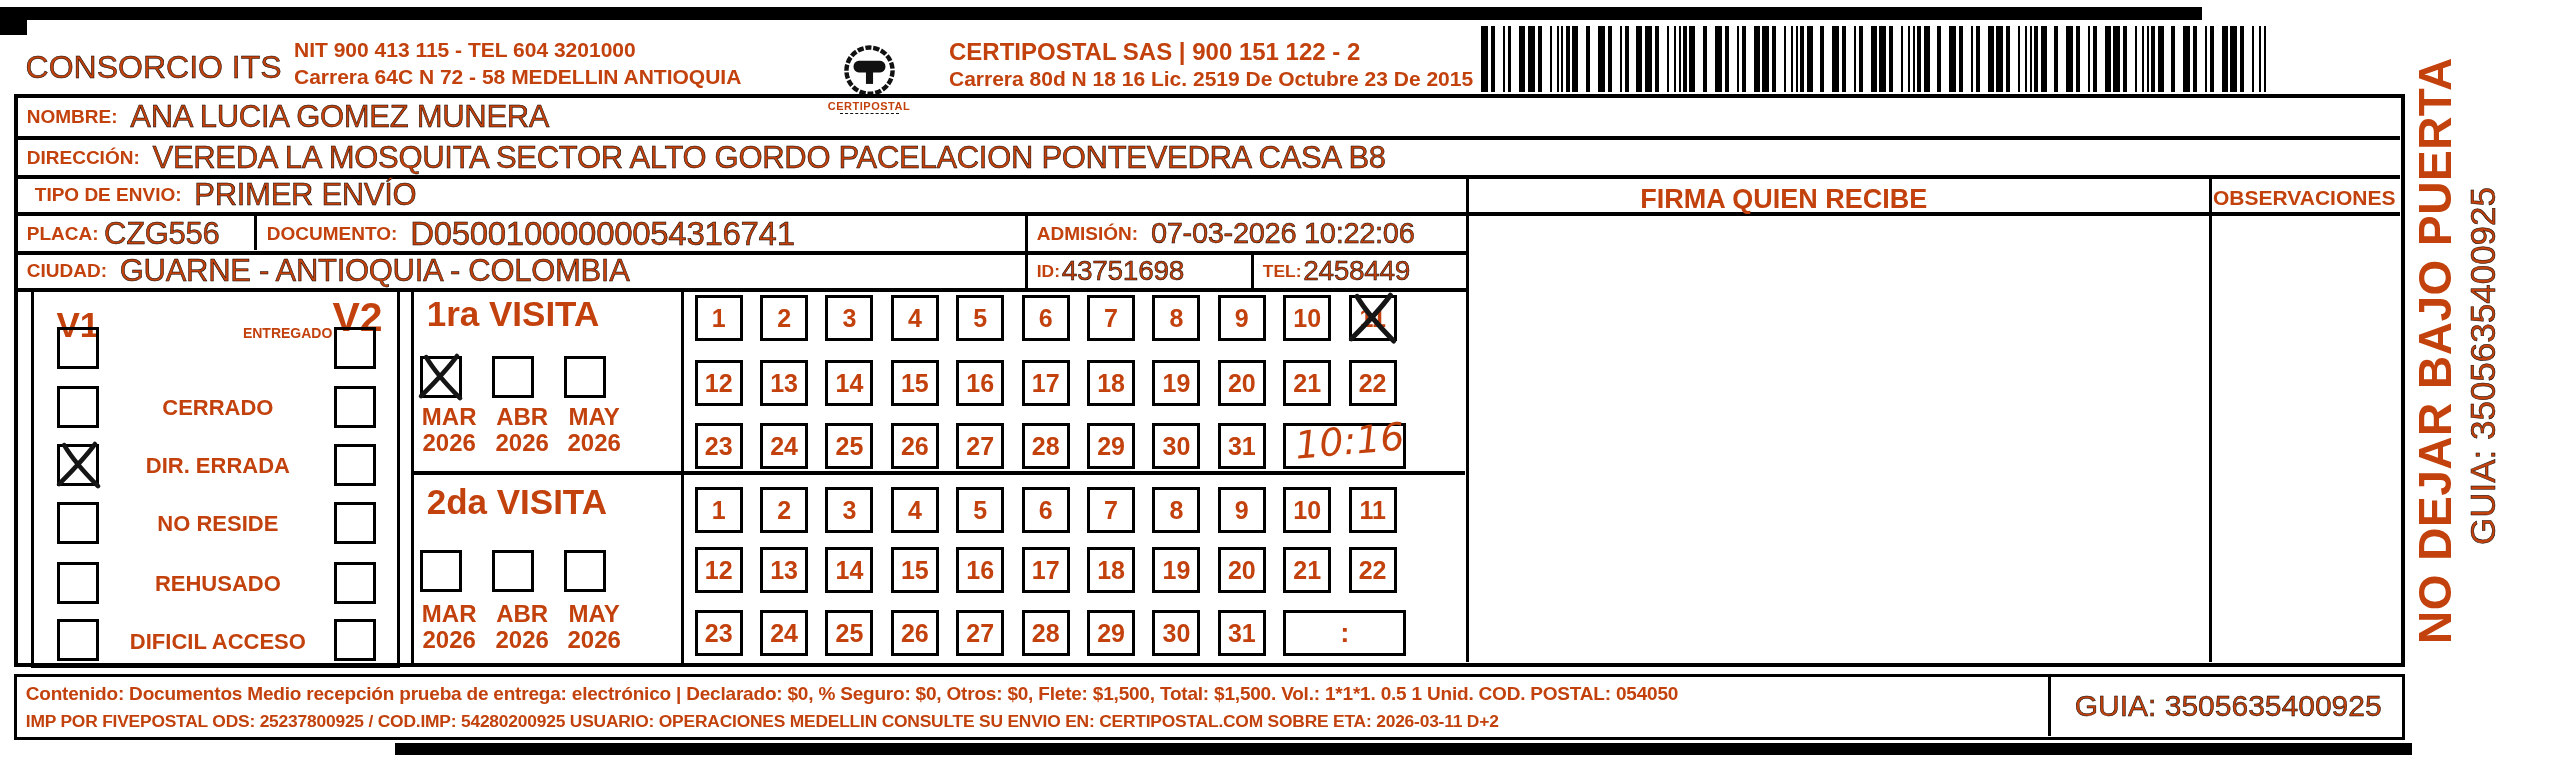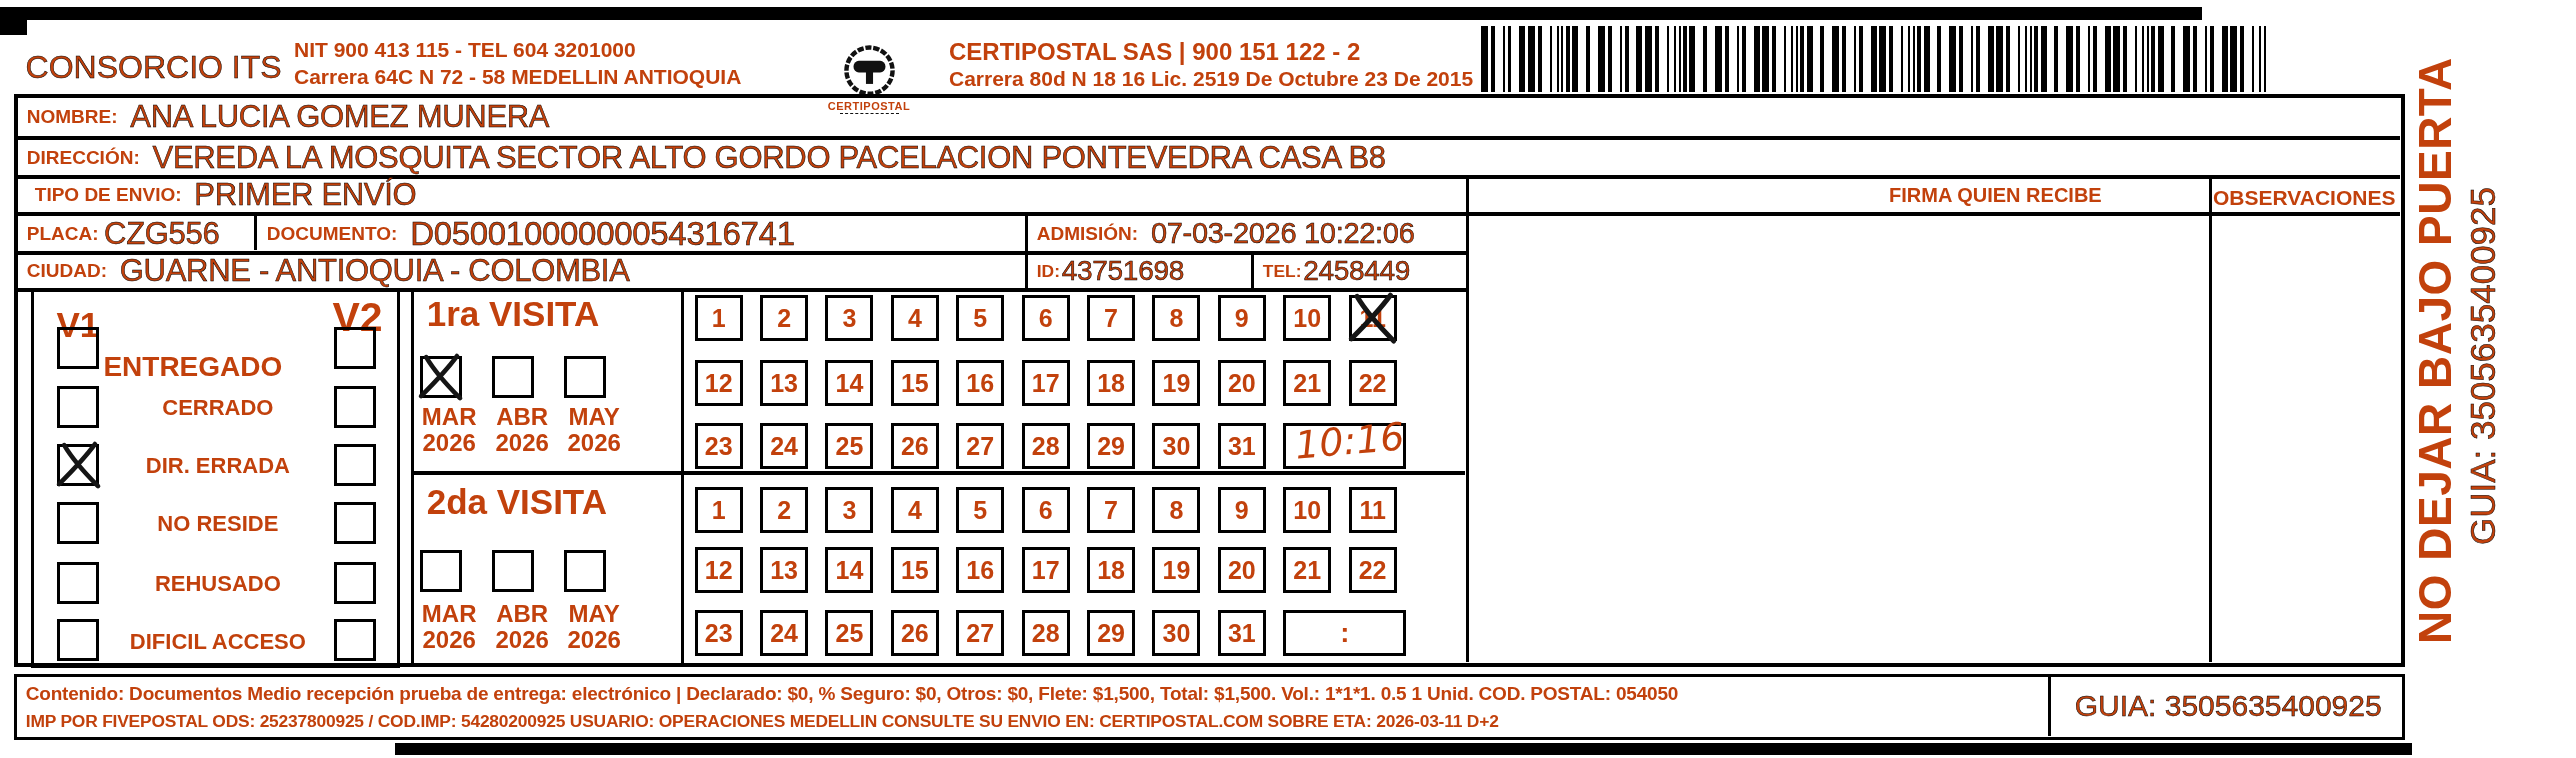--- a/index.html
+++ b/index.html
@@ -171,21 +171,21 @@
 
     <div class="cell" style="left:0;top:42px;width:1829px;height:35px">
       <span class="lbl">DIRECCIÓN:</span>
       <span class="val">VEREDA LA MOSQUITA SECTOR ALTO GORDO PACELACION PONTEVEDRA CASA B8</span>
     </div>
 
     <div class="cell" style="left:8px;top:80px;width:1448px;height:34px">
       <span class="lbl">TIPO DE ENVIO:</span>
       <span class="val">PRIMER ENVÍO</span>
     </div>
-    <div class="abs bold" style="left:1448px;top:86px;width:636px;text-align:right;font-size:20px">FIRMA QUIEN RECIBE</div>
+    <div class="abs bold" style="left:1448px;top:86px;width:636px;text-align:center;font-size:27px">FIRMA QUIEN RECIBE</div>
     <div class="abs bold" style="left:2191px;top:88px;width:191px;text-align:center;font-size:21px">OBSERVACIONES</div>
     <div style="position:absolute;left:1451px;top:118px;width:740px;height:446px"></div>
     <div style="position:absolute;left:2195px;top:118px;width:187px;height:446px"></div>
 
     <div class="cell" style="left:0;top:118px;width:236px;height:35px">
       <span class="lbl" style="margin-right:5.5px">PLACA:</span>
       <span class="val">CZG556</span>
     </div>
     <div class="cell" style="left:240px;top:118px;width:767px;height:35px">
       <span class="lbl">DOCUMENTO:</span>
@@ -212,21 +212,21 @@
     <div class="line" style="left:393px;top:190px;width:3.7px;height:379px"></div>
     <div class="line" style="left:663px;top:190px;width:3.7px;height:379px"></div>
     <div class="line" style="left:393px;top:373px;width:1054px;height:3.7px"></div>
 
     <div class="abs" style="left:13.7px;top:191px;width:369px;height:379px;border:3.7px solid #000;box-sizing:border-box">
       <div class="abs bold" style="left:22px;top:13px;font-size:35px">V1</div>
       <div class="abs bold" style="left:298px;top:1.8px;font-size:41px">V2</div>
 
       <div class="cb" style="left:23px;top:35px" data-checked="false"></div>
       <div class="cb" style="left:300px;top:35px" data-checked="false"></div>
-      <div class="abs bold" style="left:69px;top:59px;width:229px;text-align:left;font-size:28px">ENTREGADO</div>
+      <div class="abs bold" style="left:69px;top:33px;width:229px;text-align:right;font-size:14px">ENTREGADO</div>
 
       <div class="cb" style="left:23px;top:94px" data-checked="false"></div>
       <div class="cb" style="left:300px;top:94px" data-checked="false"></div>
       <div class="abs bold" style="left:69px;top:103px;width:229px;text-align:center;font-size:22px">CERRADO</div>
 
       <div class="cb" style="left:23px;top:152px" data-checked="true">
           <svg class="xmark" viewBox="0 0 44 44" style="overflow:visible">
             <path d="M8 3 C 15 15, 28 30, 41 43"></path>
             <path d="M38 2 C 30 13, 13 31, 3 41"></path>
           </svg>

